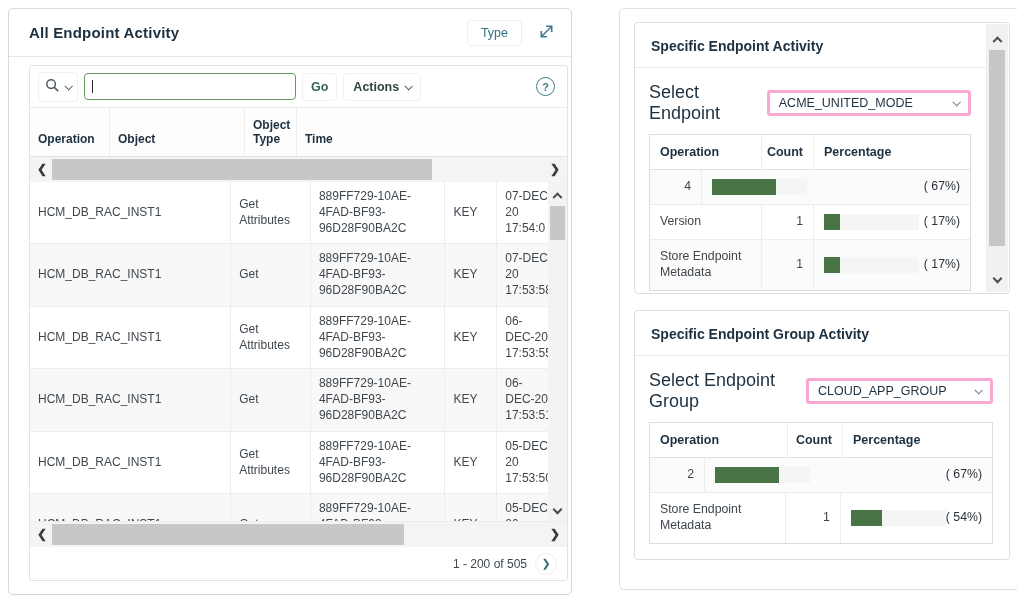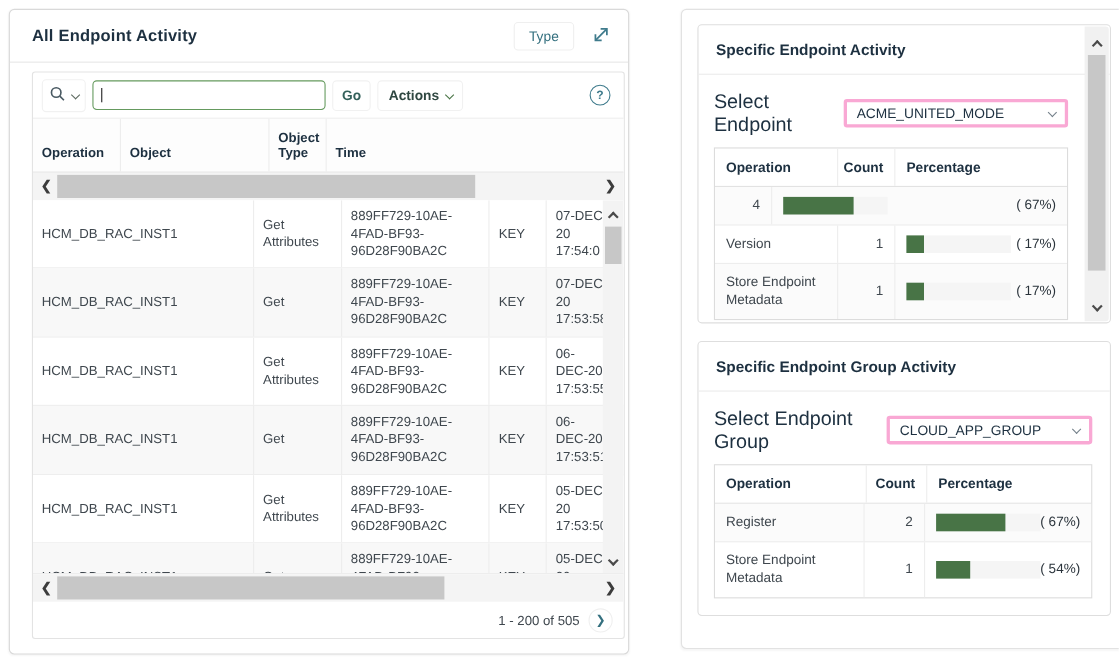--- a/index.html
+++ b/index.html
@@ -312,21 +312,20 @@
             <span class="chev"></span>
           </span>
         </div>
         <div class="mini-table">
           <div class="mini-head">
             <div class="mcell mc-op2">Operation</div>
             <div class="mcell mc-ct2">Count</div>
             <div class="mcell mc-pc2">Percentage</div>
           </div>
           <div class="mrow">
-            <div class="mcell mc-op2">Register</div>
             <div class="mcell mc-ct2">2</div>
             <div class="mcell mc-pc2">
               <span class="bar-wrap">
                   <span class="bar-track">
                     <span class="bar-fill" style="display: block; width: 67%;"></span>
                   </span>
               <span class="pct-label">( 67%)</span>
                 </span>
             </div>
           </div>

